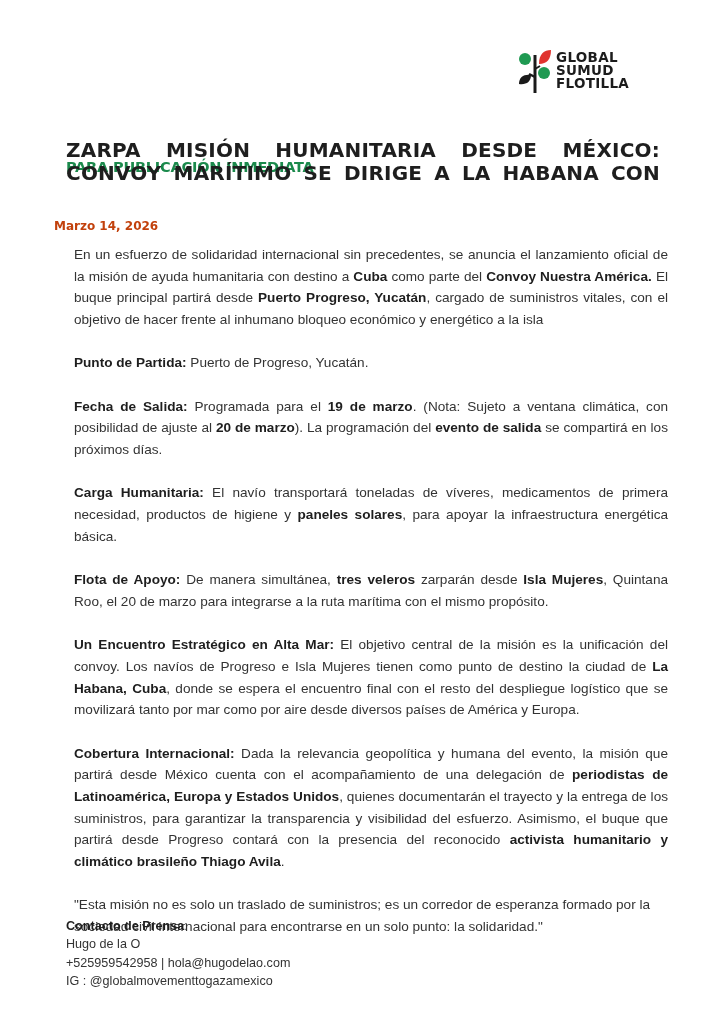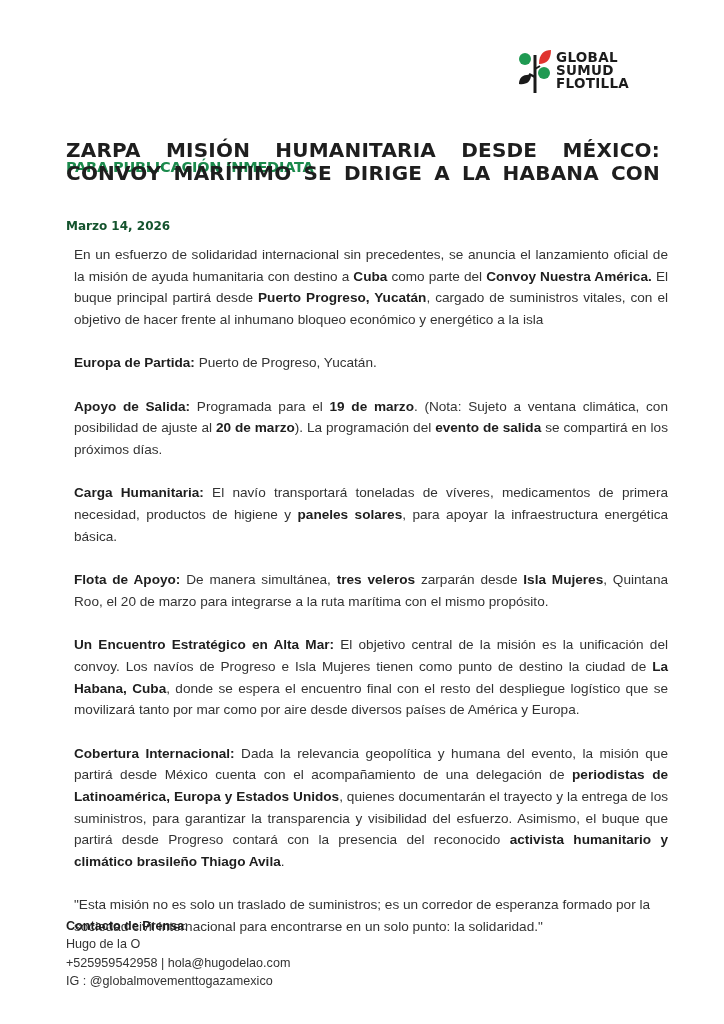--- a/index.html
+++ b/index.html
@@ -10,21 +10,21 @@
   .logo-mark { width: 34px; height: 46px; position: relative; }
   .logo-text { margin-left: 4px; font-family: "DejaVu Sans", sans-serif; font-weight: bold; font-size: 13.5px; line-height: 13px; color: #1c1c1c; letter-spacing: 0.3px; }
   .logo-text div { white-space: nowrap; }
 
   .kicker { position: absolute; left: 66px; top: 116px; font-family: "DejaVu Sans", sans-serif; font-weight: bold; font-size: 14.5px; color: #1b8a4c; letter-spacing: -0.2px; margin-top: 43px; }
 
   .headline { position: absolute; left: 66px; top: 139px; width: 594px; font-family: "DejaVu Sans", sans-serif; font-weight: bold; font-size: 20px; line-height: 23px; color: #1e1e1e; letter-spacing: 0.2px; }
   .headline .hl-line { display: block; text-align: justify; text-align-last: justify; white-space: nowrap; }
   .headline .hl-line.last { text-align-last: left; }
 
-  .date { position: absolute; left: 66px; top: 219px; font-family: "DejaVu Sans", sans-serif; font-weight: bold; font-size: 12px; color: #14532d; }
+  .date { position: absolute; left: 54px; top: 219px; font-family: "DejaVu Sans", sans-serif; font-weight: bold; font-size: 12px; color: #c2410c; }
 
   .body { position: absolute; left: 66px; top: 244px; width: 594px; font-size: 13.6px; line-height: 21.7px; color: #333; margin-left: 8px; }
   .body p { margin: 0 0 21.6px 0; text-align: justify; }
   .body b { color: #1e1e1e; font-weight: bold; }
 
   .contact { position: absolute; left: 66px; top: 917px; font-size: 12.6px; line-height: 18.3px; color: #333; }
   .contact b { color: #1e1e1e; }
 </style>
 </head>
 <body>
@@ -55,23 +55,23 @@
   <div class="headline">
     <span class="hl-line">ZARPA MISIÓN HUMANITARIA DESDE MÉXICO:</span>
     <span class="hl-line">CONVOY MARÍTIMO SE DIRIGE A LA HABANA CON</span>
   </div>
 
   <div class="date">Marzo 14, 2026</div>
 
   <div class="body">
     <p><span>En un esfuerzo de solidaridad internacional sin precedentes, se anuncia el lanzamiento oficial de la misión de ayuda humanitaria con destino a </span><b>Cuba</b><span> como parte del </span><b>Convoy Nuestra América.</b><span> El buque principal partirá desde </span><b>Puerto Progreso, Yucatán</b><span>, cargado de suministros vitales, con el objetivo de hacer frente al inhumano bloqueo económico y energético a la isla</span></p>
 
-    <p><b>Europa de Partida:</b><span> Puerto de Progreso, Yucatán.</span></p>
+    <p><b>Punto de Partida:</b><span> Puerto de Progreso, Yucatán.</span></p>
 
-    <p><b>Apoyo de Salida:</b><span> Programada para el </span><b>19 de marzo</b><span>. (Nota: Sujeto a ventana climática, con posibilidad de ajuste al </span><b>20 de marzo</b><span>). La programación del </span><b>evento de salida</b><span> se compartirá en los próximos días.</span></p>
+    <p><b>Fecha de Salida:</b><span> Programada para el </span><b>19 de marzo</b><span>. (Nota: Sujeto a ventana climática, con posibilidad de ajuste al </span><b>20 de marzo</b><span>). La programación del </span><b>evento de salida</b><span> se compartirá en los próximos días.</span></p>
 
     <p><b>Carga Humanitaria:</b><span> El navío transportará toneladas de víveres, medicamentos de primera necesidad, productos de higiene y </span><b>paneles solares</b><span>, para apoyar la infraestructura energética básica.</span></p>
 
     <p><b>Flota de Apoyo:</b><span> De manera simultánea, </span><b>tres veleros</b><span> zarparán desde </span><b>Isla Mujeres</b><span>, Quintana Roo, el 20 de marzo para integrarse a la ruta marítima con el mismo propósito.</span></p>
 
     <p><b>Un Encuentro Estratégico en Alta Mar:</b><span> El objetivo central de la misión es la unificación del convoy. Los navíos de Progreso e Isla Mujeres tienen como punto de destino la ciudad de </span><b>La Habana, Cuba</b><span>, donde se espera el encuentro final con el resto del despliegue logístico que se movilizará tanto por mar como por aire desde diversos países de América y Europa.</span></p>
 
     <p><b>Cobertura Internacional:</b><span> Dada la relevancia geopolítica y humana del evento, la misión que partirá desde México cuenta con el acompañamiento de una delegación de </span><b>periodistas de Latinoamérica, Europa y Estados Unidos</b><span>, quienes documentarán el trayecto y la entrega de los suministros, para garantizar la transparencia y visibilidad del esfuerzo. Asimismo, el buque que partirá desde Progreso contará con la presencia del reconocido </span><b>activista humanitario y climático brasileño Thiago Avila</b><span>.</span></p>
 
     <p style="text-align:left;">"Esta misión no es solo un traslado de suministros; es un corredor de esperanza formado por la sociedad civil internacional para encontrarse en un solo punto: la solidaridad."</p>

